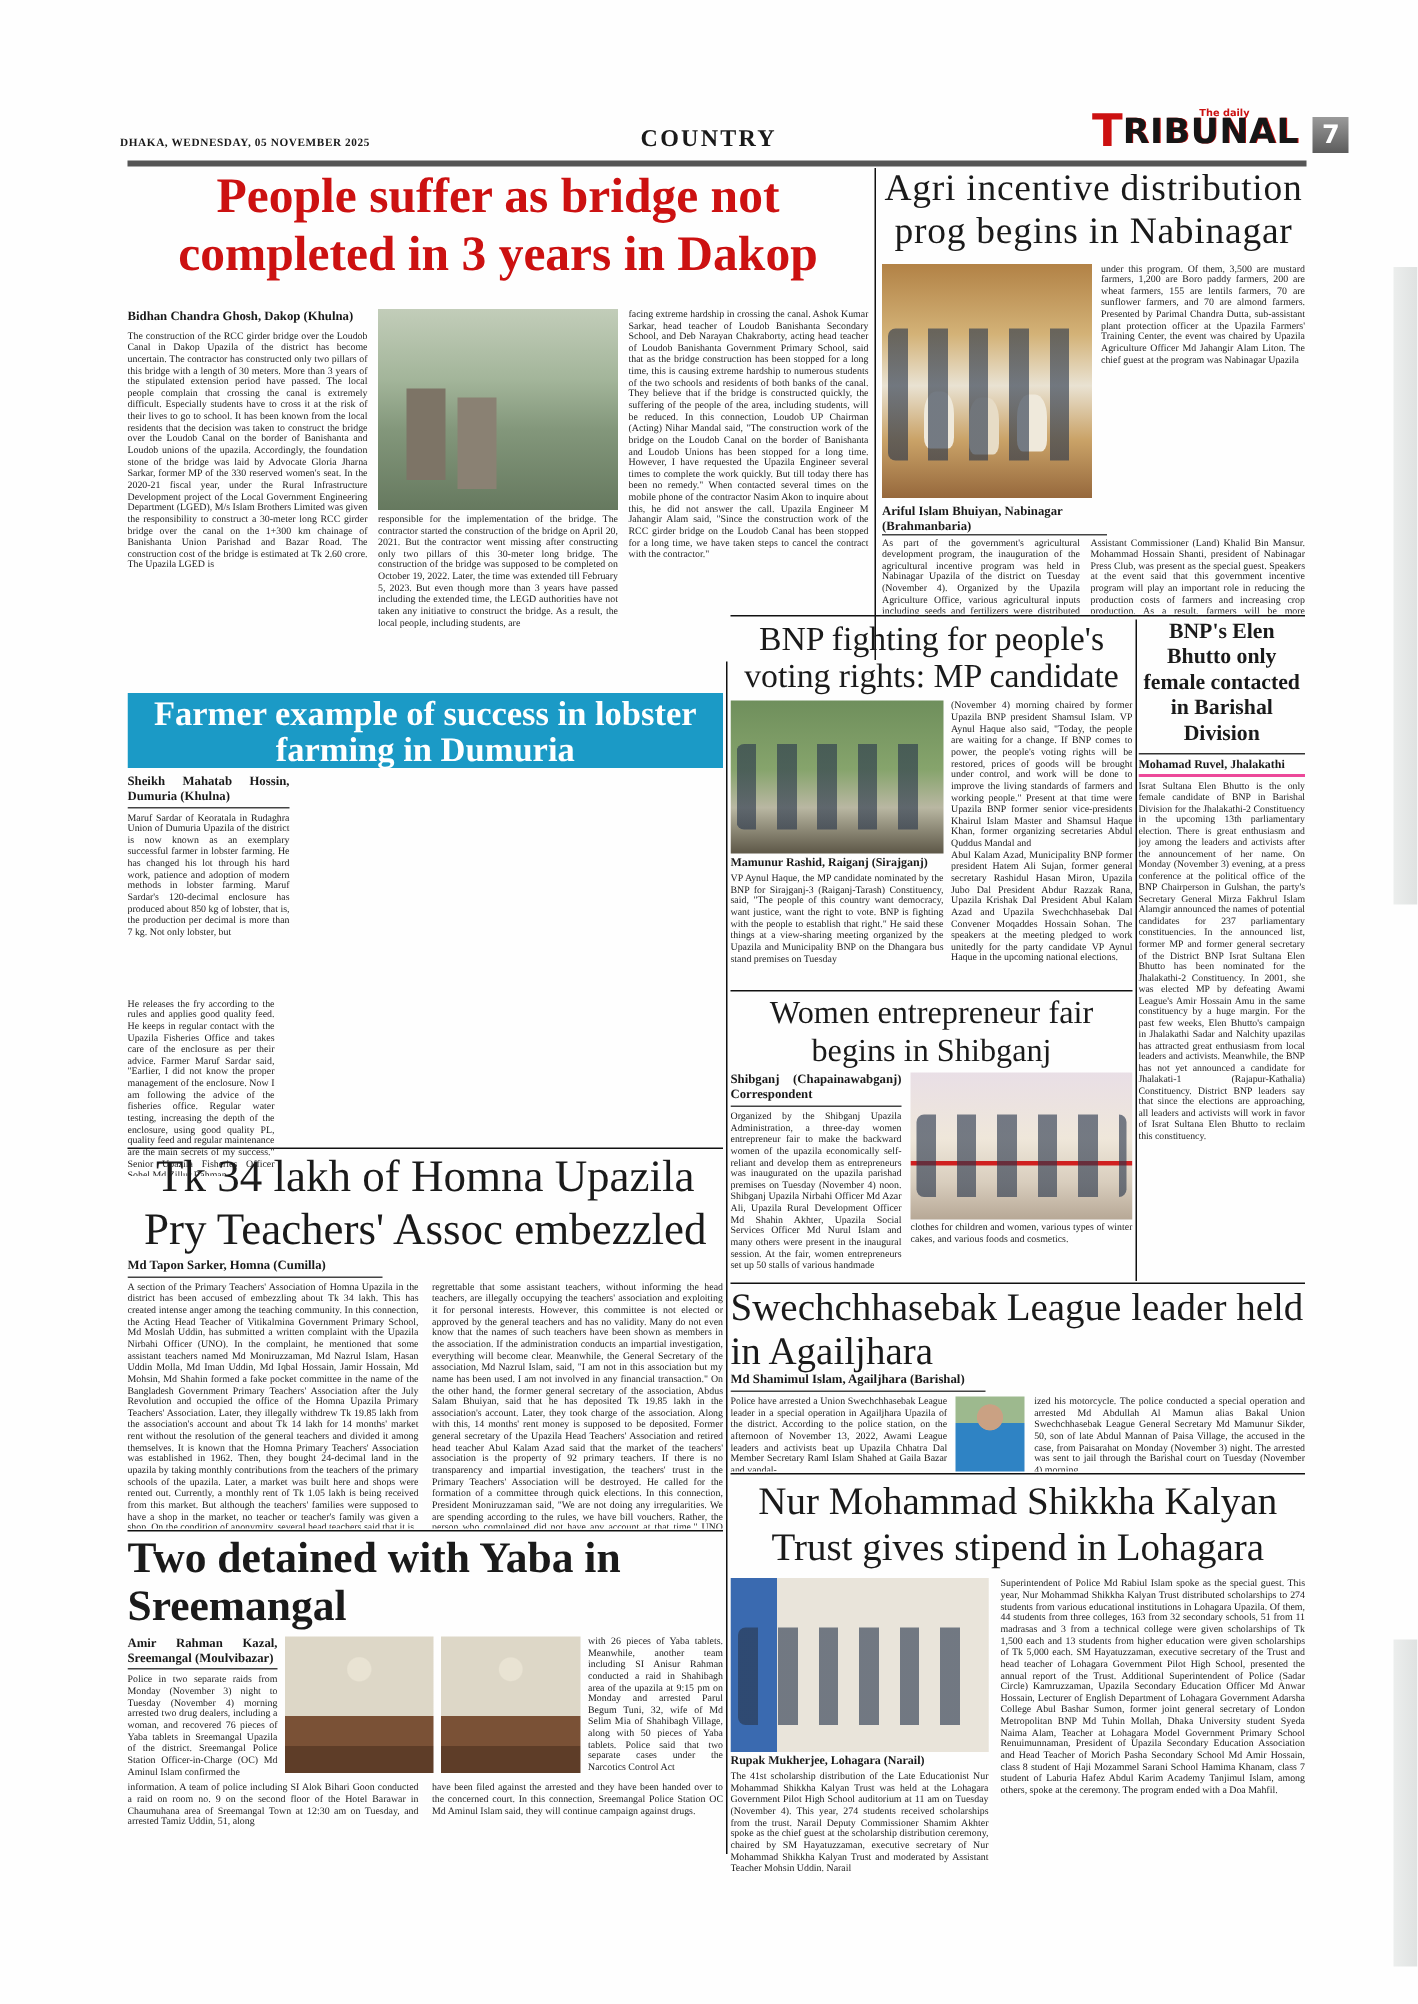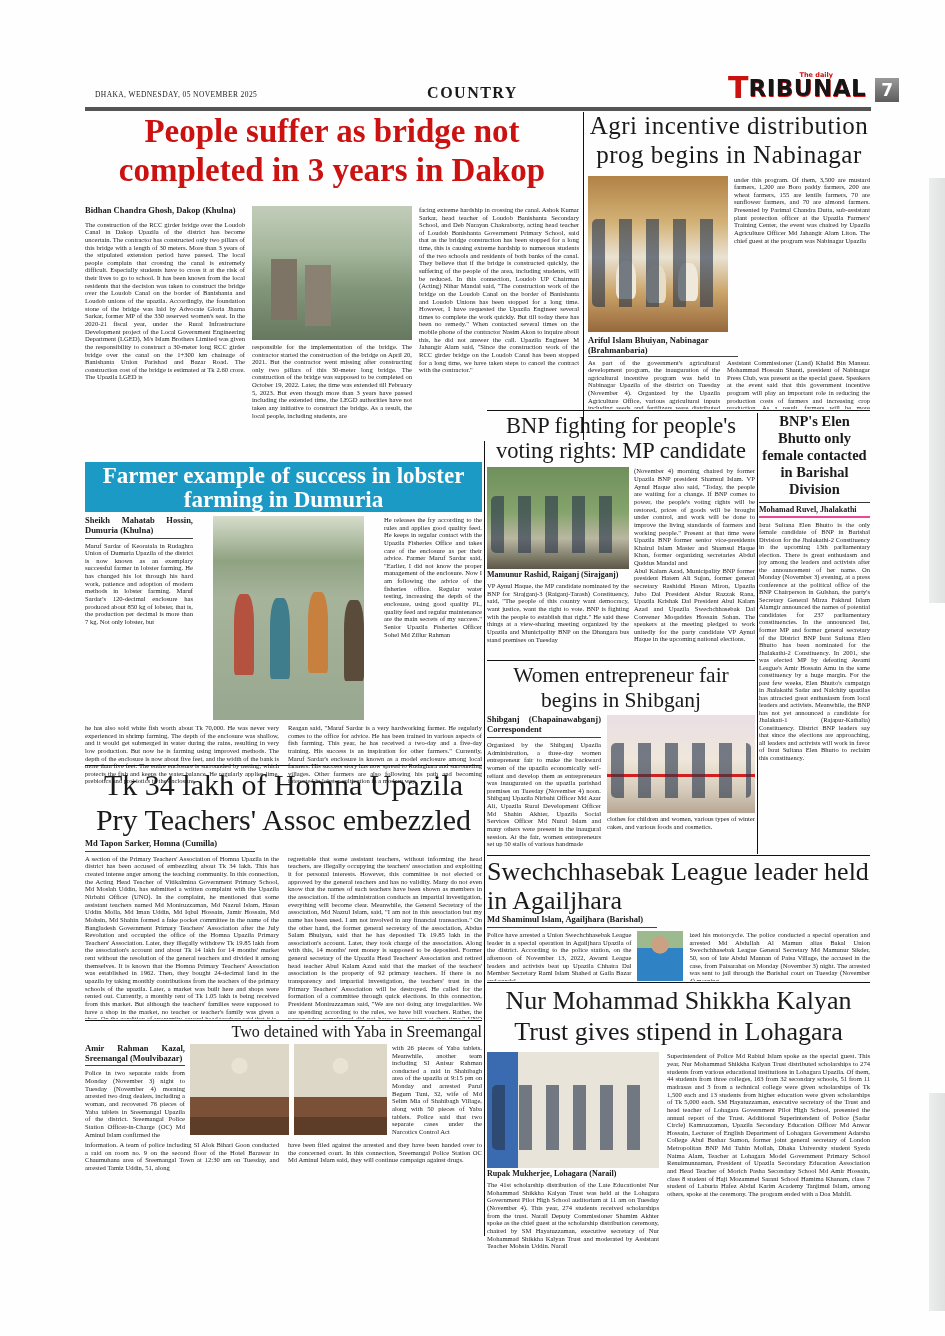--- a/index.html
+++ b/index.html
@@ -7,21 +7,21 @@
     --teal:#1b9ac6;
     --ink:#1a1a1a;
   }
   *{margin:0;padding:0;box-sizing:border-box;}
   body{width:945px;height:1336px;background:#ffffff;font-family:"Liberation Serif","DejaVu Serif",serif;color:var(--ink);}
   .sheet{position:relative;width:945px;height:1336px;background:#fefefe;overflow:hidden;}
   .abs{position:absolute;}
   .rule-h{position:absolute;background:#111;height:1px;}
   .rule-v{position:absolute;background:#111;width:1px;}
   
-  .hdr-date{left:95px;top:90px;font-size:7.5px;font-weight:normal;text-transform:uppercase;letter-spacing:.4px;}
+  .hdr-date{left:80px;top:90px;font-size:7.5px;font-weight:bold;text-transform:uppercase;letter-spacing:.4px;}
   .hdr-section{left:0;right:0;top:84px;text-align:center;font-size:16px;font-weight:bold;letter-spacing:1.5px;}
   .masthead{left:728px;top:74px;width:145px;height:30px;text-align:right;font-family:"DejaVu Sans","Liberation Sans",sans-serif;white-space:nowrap;}
   .brand-daily{position:absolute;right:40px;top:-3px;color:var(--red);font-size:6.5px;font-weight:bold;}
   .brand-t{font-size:30px;font-weight:900;color:var(--red);vertical-align:bottom;line-height:28px;}
   .brand-rest{font-size:23px;font-weight:900;color:#161616;letter-spacing:.5px;text-shadow:.6px .6px 0 var(--red);vertical-align:bottom;line-height:28px;}
   .page-box{display:inline-block;width:24px;height:24px;margin-left:4px;background:linear-gradient(180deg,#9a9a9a,#5c5c5c);color:#fff;font-size:17px;font-weight:bold;text-align:center;line-height:24px;vertical-align:bottom;}
   .hdr-rule{left:85px;top:107px;width:786px;height:4px;background:#555;position:absolute;}
   
   .sec{position:absolute;overflow:hidden;}
   .body-txt{font-size:6.6px;line-height:1.16;text-align:justify;}
@@ -57,21 +57,21 @@
   .nab-row1{display:flex;gap:6px;margin-top:6px;}
   .nab-photo{width:140px;height:156px;flex:none;}
   .nab-side{flex:1;}
   .nab-byline{font-size:8.5px;font-weight:bold;margin:3px 0 2px;width:150px;border-bottom:1.5px solid #444;padding-bottom:1px;}
   .nab-row2{display:flex;gap:7px;}
   .nab-colA{width:132px;flex:none;}
   .nab-colB{flex:1;}
   
   .dum{left:85px;top:462px;width:397px;height:322px;}
   .dum-banner{height:50px;background:var(--teal);color:#fff;font-weight:bold;font-size:23px;text-align:center;line-height:1.06;padding-top:2px;}
-  .dum-body{display:flex;gap:20px;margin-top:4px;}
+  .dum-body{display:flex;gap:20px;margin-top:4px;flex-direction:column;}
   .dum-colL{width:108px;flex:none;}
   .dum-photo{flex:1;height:204px;}
   .dum-colR{width:98px;flex:none;}
   .dum-bottom{display:flex;gap:9px;margin-top:4px;}
   .dum-bottom>div{flex:1;}
   
   .rai{left:487px;top:413px;width:268px;height:246px;}
   .rai-headline{font-size:22.5px;text-align:center;line-height:1.12;}
   .rai-body{display:flex;gap:5px;margin-top:4px;}
   .rai-left{width:142px;flex:none;}
@@ -97,21 +97,21 @@
   
   .aga{left:487px;top:858px;width:383px;height:123px;}
   .aga-headline{font-size:26px;text-align:left;line-height:1.1;}
   .aga-body{display:flex;gap:6px;margin-top:2px;}
   .aga-left{flex:1;}
   .aga-photo{width:46px;height:58px;flex:none;}
   .aga-right{flex:1.25;}
   .aga-byline{width:170px;}
   
   .sre{left:85px;top:1023px;width:397px;height:214px;}
-  .sre-headline{font-size:16px;text-align:right;line-height:1.12;}
+  .sre-headline{font-size:29px;text-align:left;line-height:1.12;font-weight:bold;}
   .sre-body{display:flex;gap:5px;margin-top:3px;}
   .sre-colL{width:100px;flex:none;}
   .sre-photo1{width:99px;height:91px;flex:none;}
   .sre-photo2{width:93px;height:91px;flex:none;}
   .sre-colR{flex:1;}
   .sre-bottom{display:flex;gap:9px;margin-top:3px;}
   .sre-bottom>div{flex:1;}
   .sre-byline{width:100px;}
   
   .loh{left:487px;top:985px;width:383px;height:351px;}

